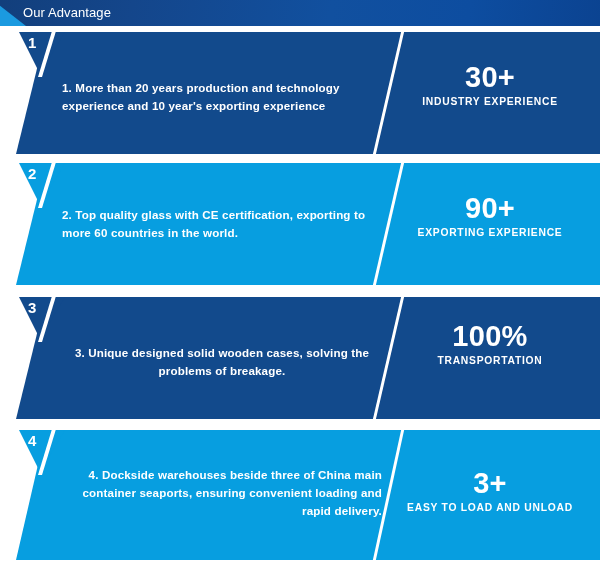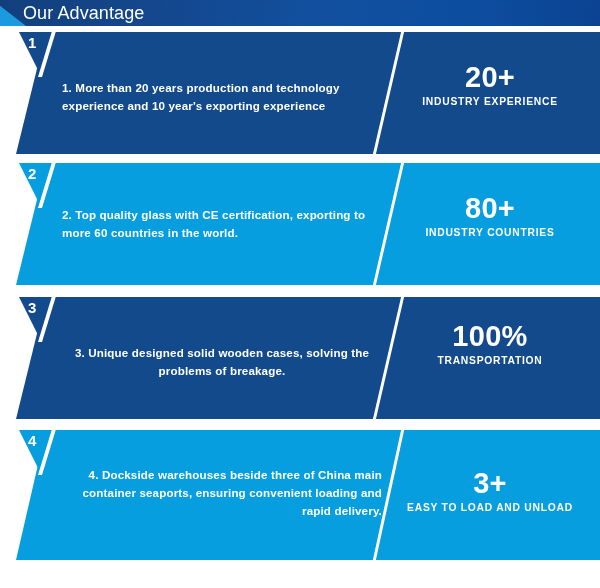--- a/index.html
+++ b/index.html
@@ -40,21 +40,21 @@
     background: #1b9ae0;
     clip-path: polygon(0 100%, 0 22%, 100% 100%);
   }
   .header-title {
     position: absolute;
     left: 23px;
     top: 0;
     height: 26px;
     line-height: 26px;
     color: #ffffff;
-    font-size: 18px;
+    font-size: 13px;
     letter-spacing: 0.1px;
     white-space: nowrap;
   }
 
   
   .row {
     position: absolute;
     left: 0;
     width: 600px;
   }
@@ -154,35 +154,35 @@
   </div>
 
   <div class="row" style="top:32px;height:122px;">
     <div class="panel" style="background:#124a8c;"></div>
     <div class="divider" style="left:372px;"></div>
     <div class="badge" style="background:#124a8c;"></div>
     <div class="badge-slash"></div>
     <div class="badge-num">1</div>
     <div class="desc" style="left:62px;top:47px;">1. More than 20 years production and technology experience and 10 year's exporting experience</div>
     <div class="stat" style="left:385px;top:28px;">
-      <div class="stat-value">20+</div>
+      <div class="stat-value">30+</div>
       <div class="stat-label">INDUSTRY EXPERIENCE</div>
     </div>
   </div>
 
   <div class="row" style="top:163px;height:122px;">
     <div class="panel" style="background:#079ee0;"></div>
     <div class="divider" style="left:372px;"></div>
     <div class="badge" style="background:#079ee0;"></div>
     <div class="badge-slash"></div>
     <div class="badge-num">2</div>
     <div class="desc" style="left:62px;top:43px;">2. Top quality glass with CE certification, exporting to more 60 countries in the world.</div>
     <div class="stat" style="left:385px;top:28px;">
-      <div class="stat-value">80+</div>
-      <div class="stat-label">INDUSTRY COUNTRIES</div>
+      <div class="stat-value">90+</div>
+      <div class="stat-label">EXPORTING EXPERIENCE</div>
     </div>
   </div>
 
   <div class="row" style="top:297px;height:122px;">
     <div class="panel" style="background:#124a8c;"></div>
     <div class="divider" style="left:372px;"></div>
     <div class="badge" style="background:#124a8c;"></div>
     <div class="badge-slash"></div>
     <div class="badge-num">3</div>
     <div class="desc" style="left:62px;top:47px;text-align:center;">3. Unique designed solid wooden cases, solving the problems of breakage.</div>

